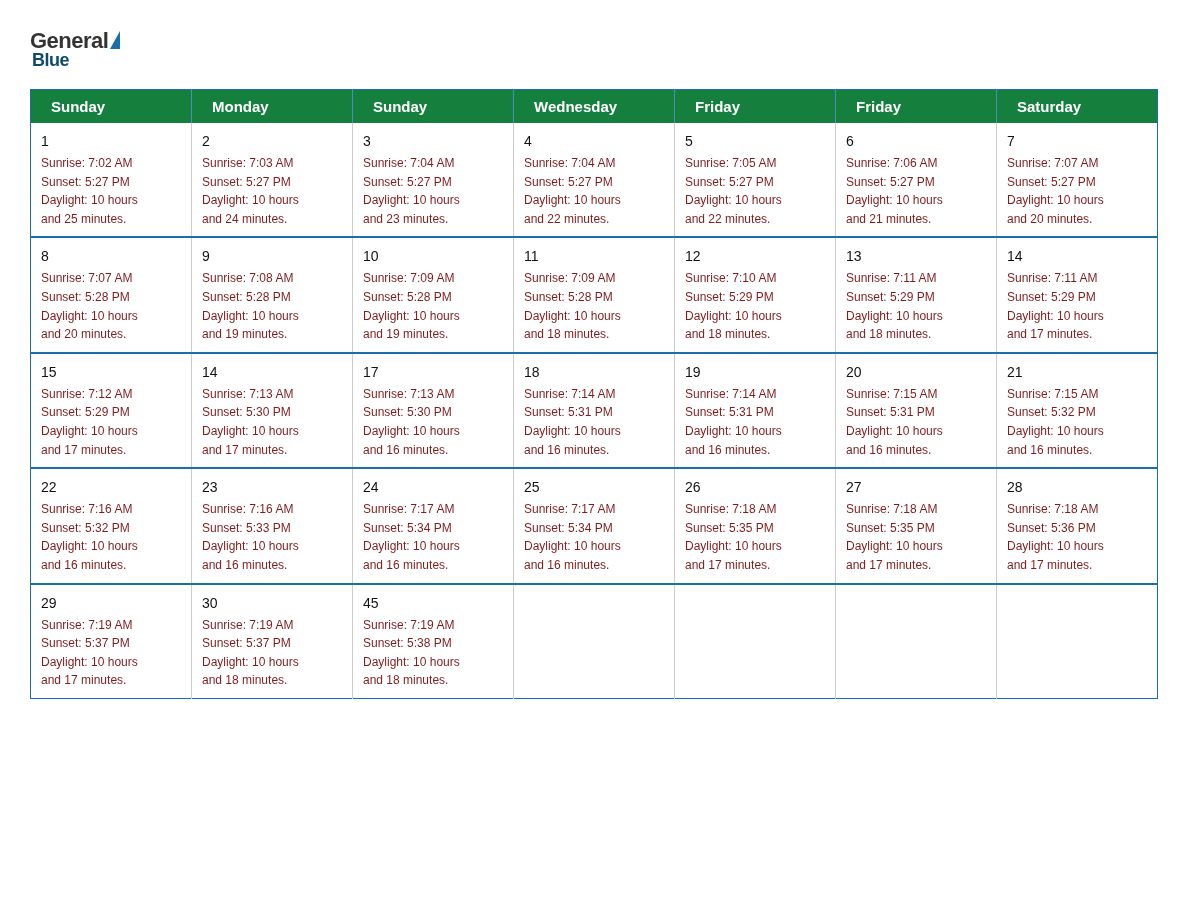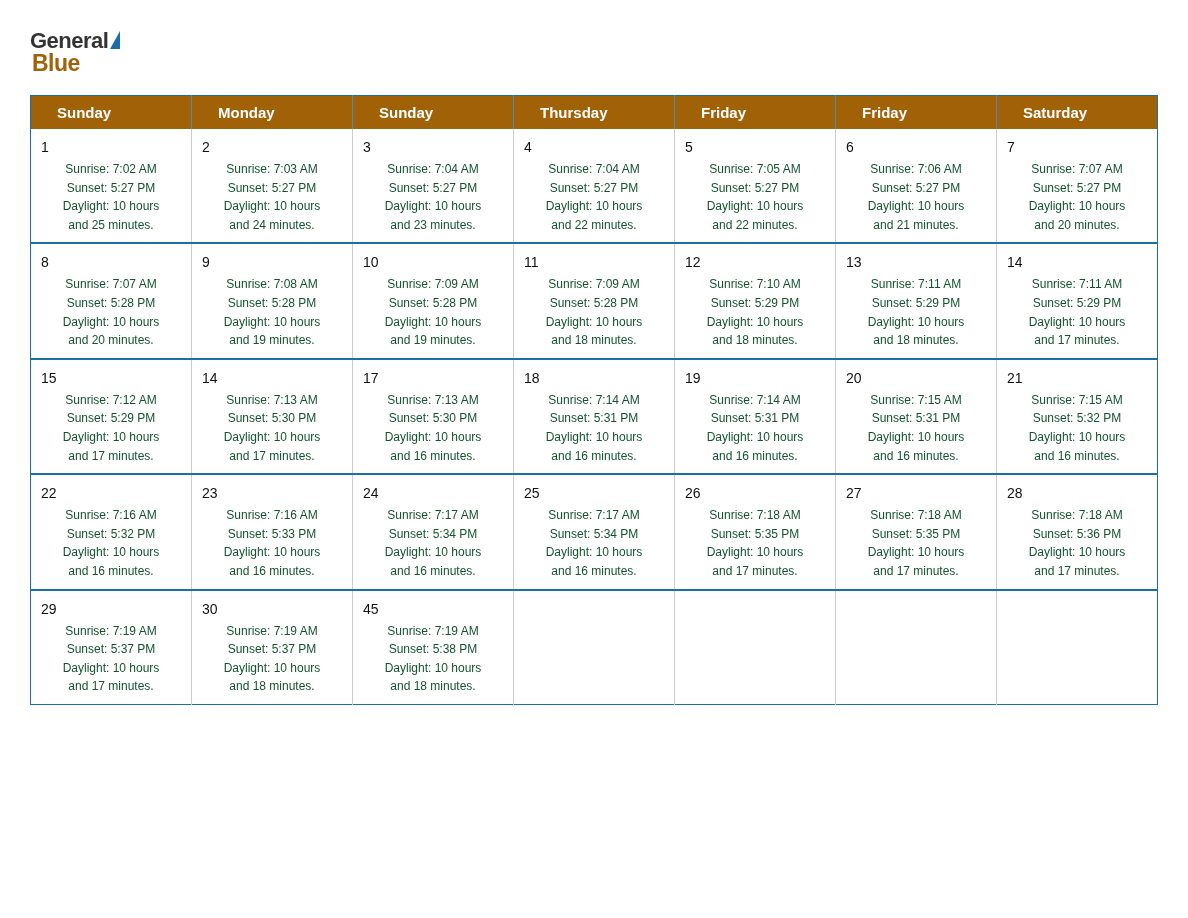--- a/index.html
+++ b/index.html
@@ -34,23 +34,23 @@
     }
     .logo-triangle {
       width: 0;
       height: 0;
       border-left: 10px solid transparent;
       border-bottom: 18px solid #1a6fa8;
       margin-left: 2px;
       margin-top: -2px;
     }
     .logo-text-blue {
-      font-size: 23px;
+      font-size: 18px;
       font-weight: bold;
-      color: #a16207;
+      color: #0c4a6e;
       letter-spacing: -0.5px;
       margin-top: -4px;
       margin-left: 2px;
     }
     .title-area {
       text-align: right;
     }
     .month-title {
       font-size: 52px;
       font-weight: normal;
@@ -61,25 +61,25 @@
       font-size: 22px;
       color: #444;
       margin-top: 4px;
     }
     .calendar-table {
       width: 100%;
       border-collapse: collapse;
       border: 1.5px solid #1a6fa8;
     }
     .calendar-table thead tr th {
-      background: #a16207;
+      background: #15803d;
       color: #ffffff;
       font-size: 15px;
       font-weight: bold;
-      padding: 8px 26px;
+      padding: 8px 20px;
       text-align: left;
       border-right: 1px solid #4a8fc0;
     }
     .calendar-table thead tr th:last-child {
       border-right: none;
       margin-top: 24px;
     }
     .calendar-table tbody tr td {
       vertical-align: top;
       padding: 8px 10px;
@@ -99,23 +99,22 @@
     }
     .day-number {
       font-size: 14px;
       font-weight: normal;
       color: #111;
       display: block;
       margin-bottom: 2px;
     }
     .day-info {
       font-size: 12px;
-      color: #14532d;
+      color: #7f1d1d;
       line-height: 1.55;
-      text-align: center;
     }
     .empty-cell {
       background: #fff;
     }
   </style>
 </head>
 <body>
 
 <div class="header-area">
   <div class="logo">
@@ -128,21 +127,21 @@
   <div class="title-area">
   </div>
 </div>
 
 <table class="calendar-table">
   <thead>
     <tr>
     <th>Sunday</th>
         <th>Monday</th>
         <th>Sunday</th>
-        <th>Thursday</th>
+        <th>Wednesday</th>
         <th>Friday</th>
         <th>Friday</th>
         <th>Saturday</th>
       </tr>
   </thead>
   <tbody id="calendar-body">
   <tr>
         <td>
           <span class="day-number">1</span>
           <div class="day-info">Sunrise: 7:02 AM<br>Sunset: 5:27 PM<br>Daylight: 10 hours<br>and 25 minutes.</div>

